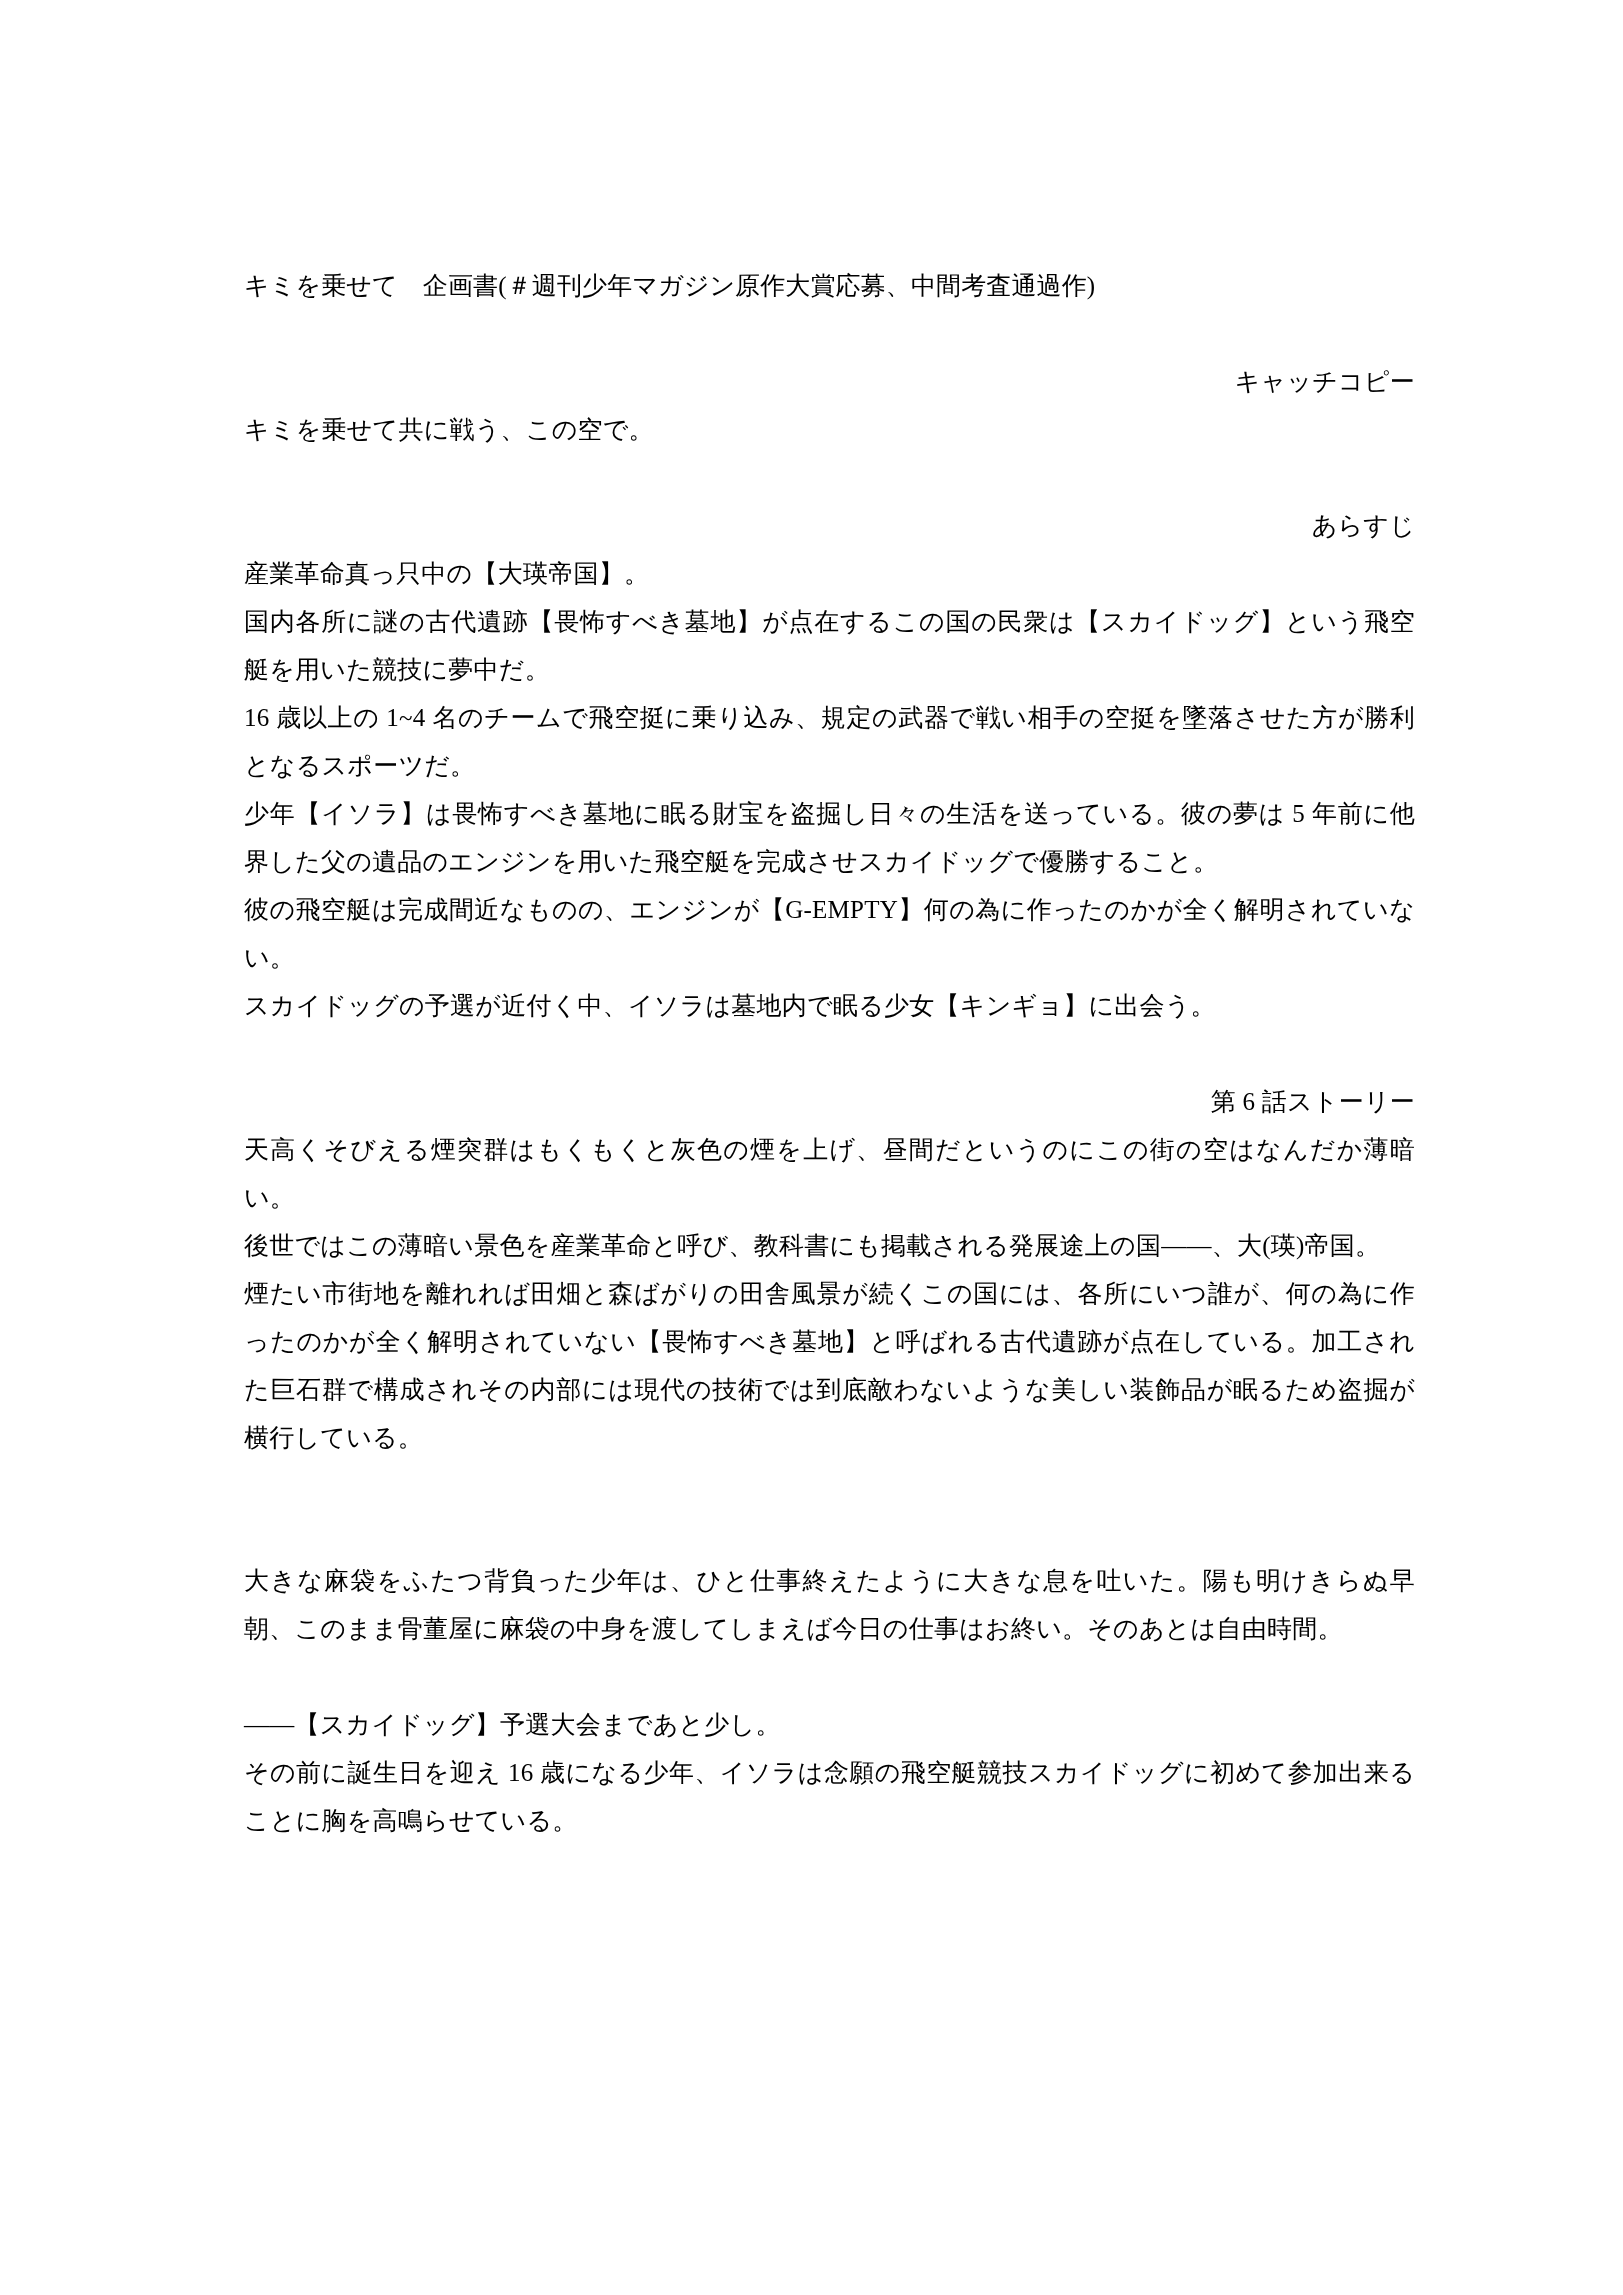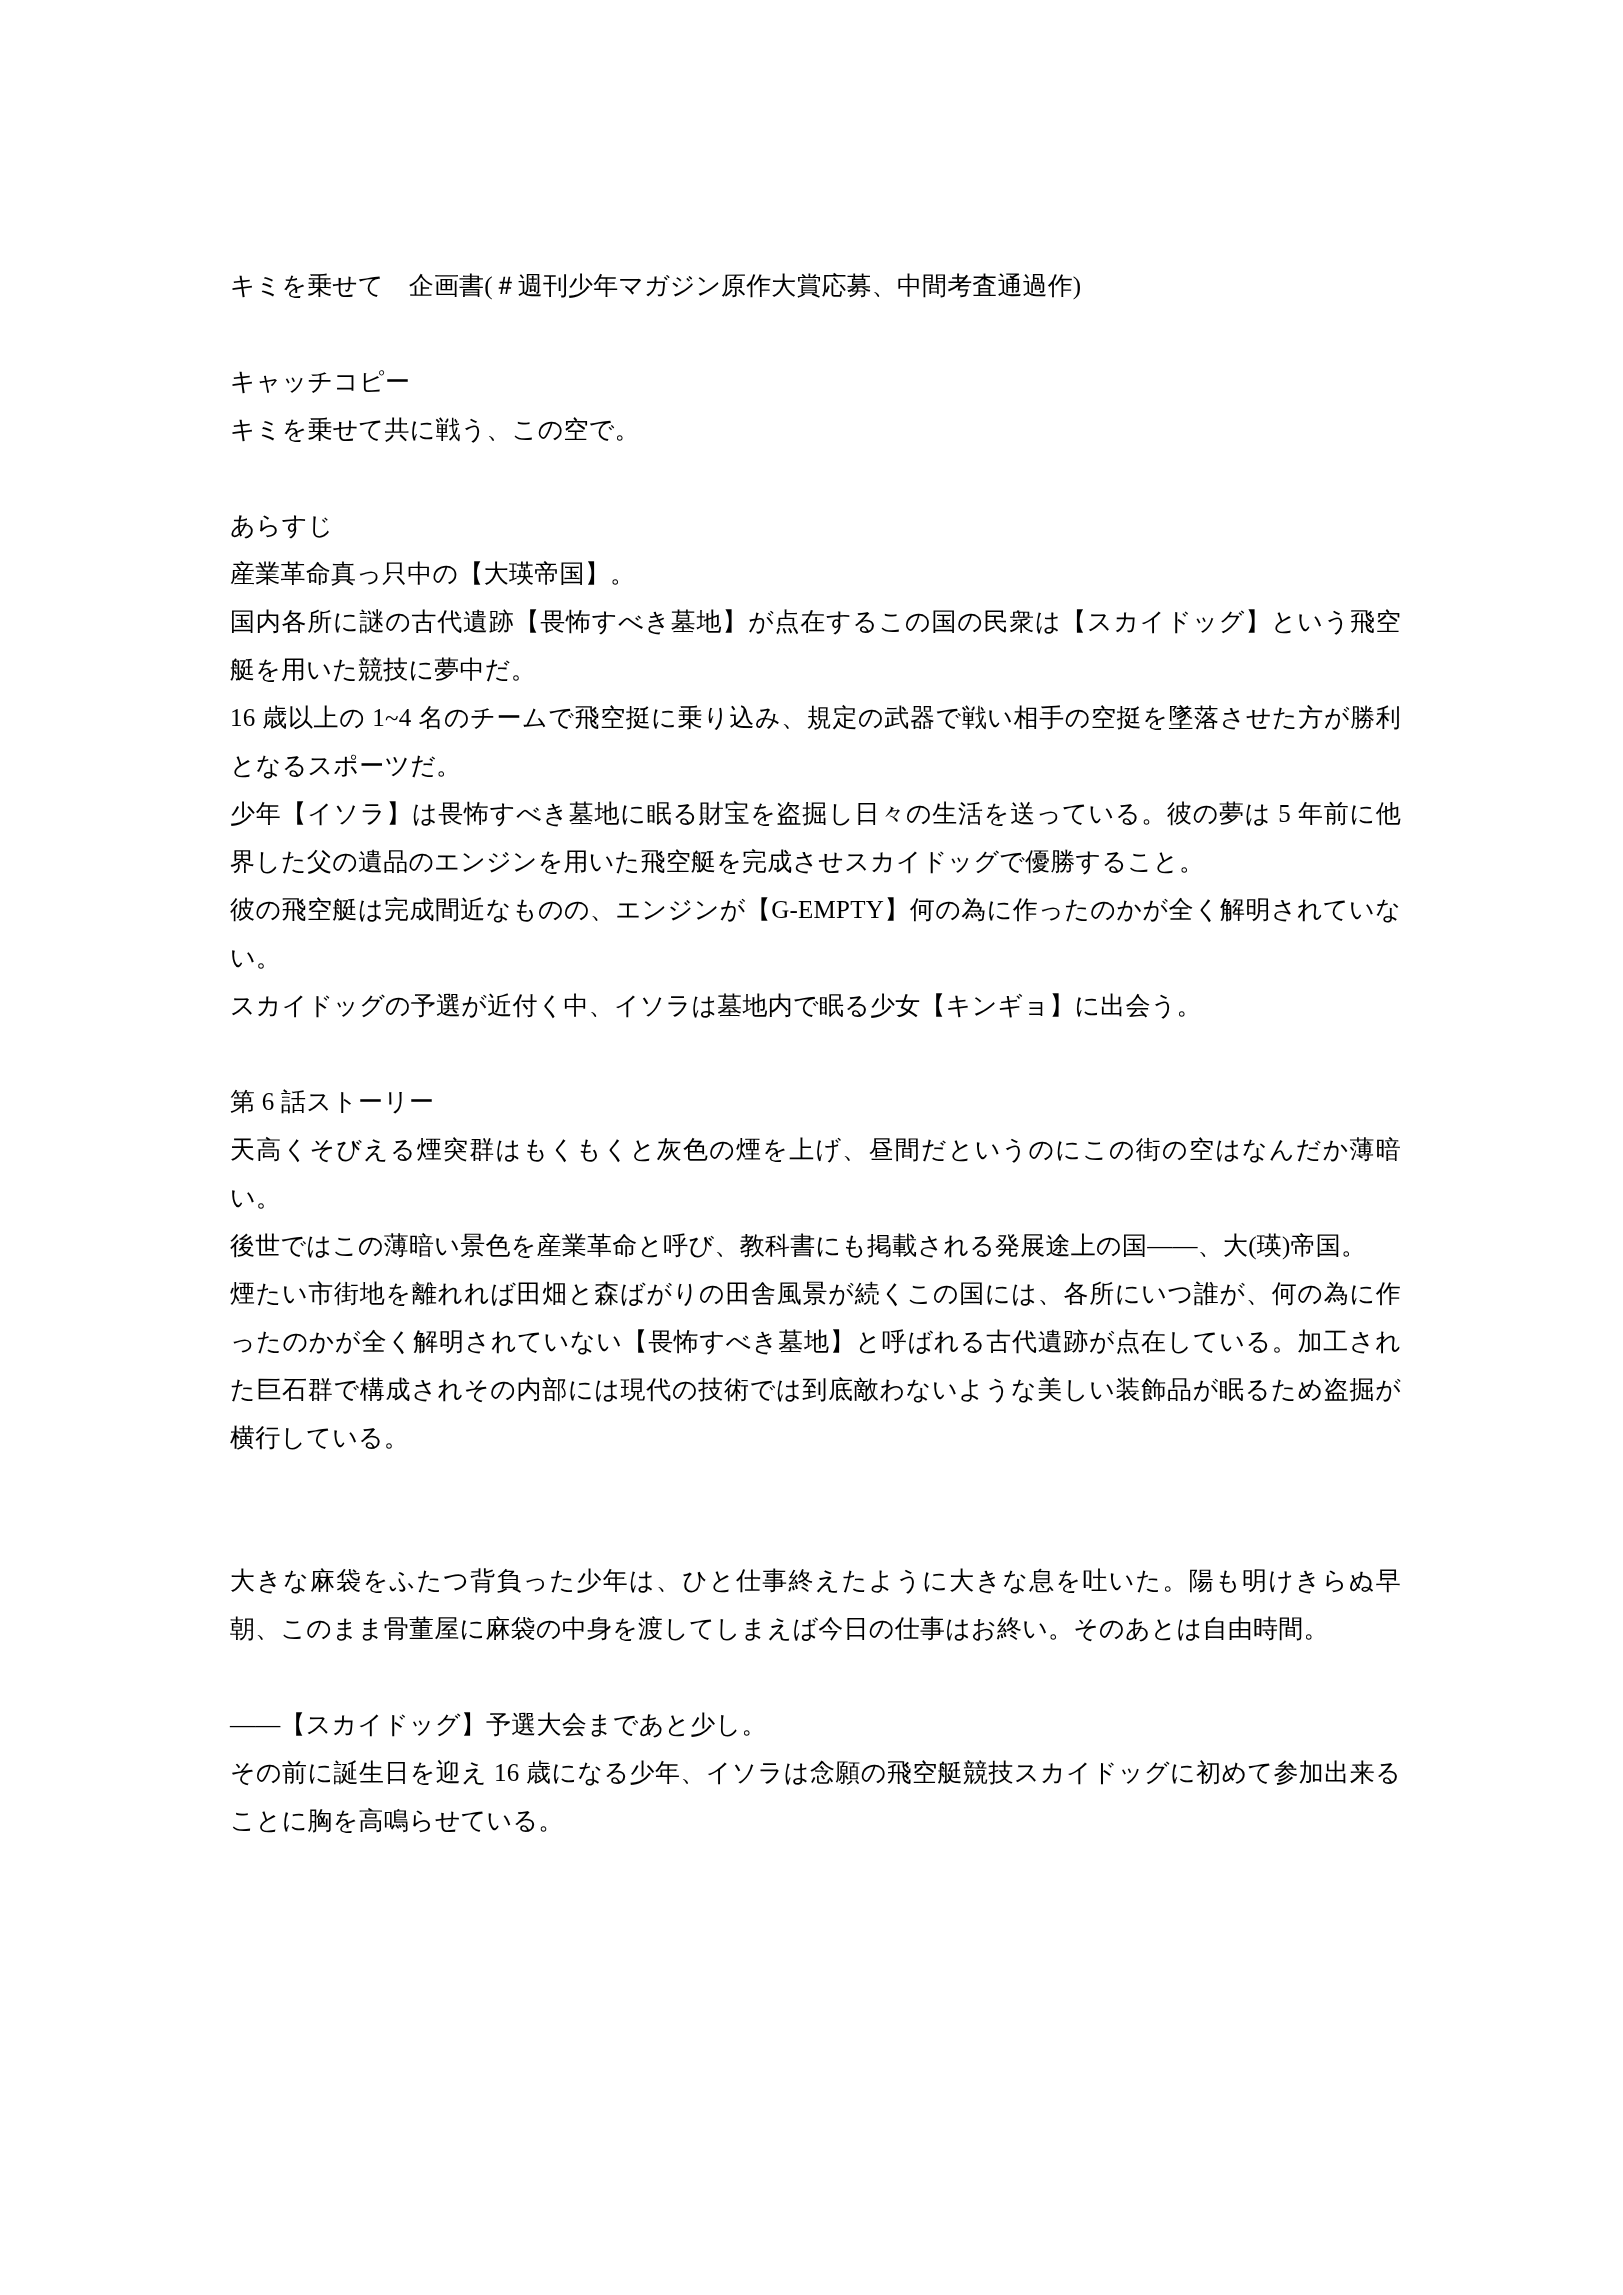--- a/index.html
+++ b/index.html
@@ -16,40 +16,41 @@
   }
   .page {
     position: relative;
     width: 1623px;
     height: 2295px;
     background: #ffffff;
     box-sizing: border-box;
   }
   .doc-body {
     position: absolute;
-    left: 230px;
+    left: 244px;
     top: 262px;
     width: 1171px;
   }
 
   
   .blk {
     font-size: 25px;
     line-height: 48px;
     letter-spacing: 0.01em;
     text-align: justify;
     text-justify: inter-character;
     word-break: break-all;
     white-space: pre-wrap;
   }
   .heading {
     font-size: 25px;
     line-height: 48px;
     letter-spacing: 0.01em;
     white-space: pre-wrap;
+    text-align: right;
   }
   .title {
     font-size: 25px;
     line-height: 48px;
     letter-spacing: 0.005em;
     white-space: pre-wrap;
   }
   
   .gap-1 { height: 48px; }
   .gap-2 { height: 95px; }

